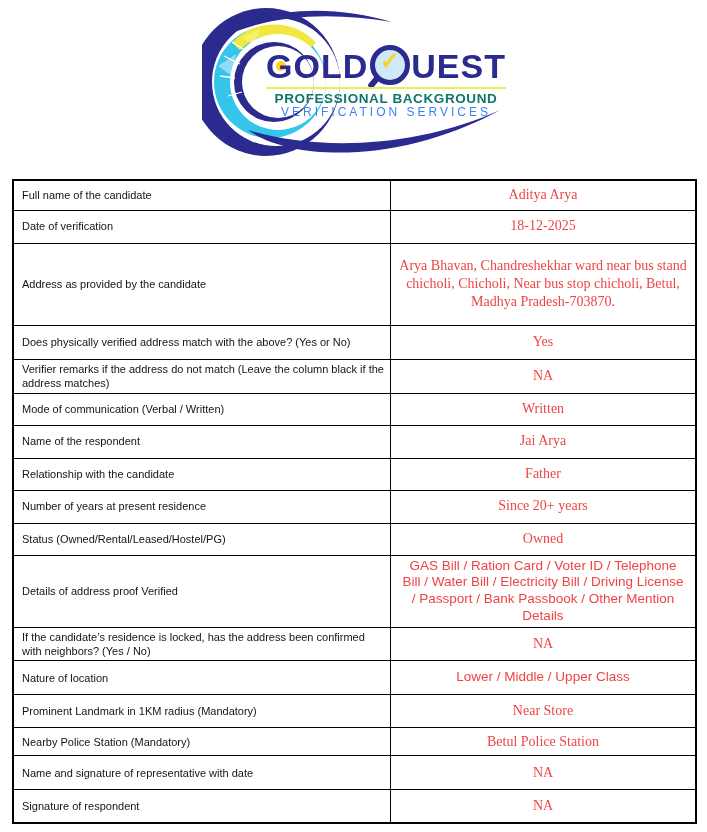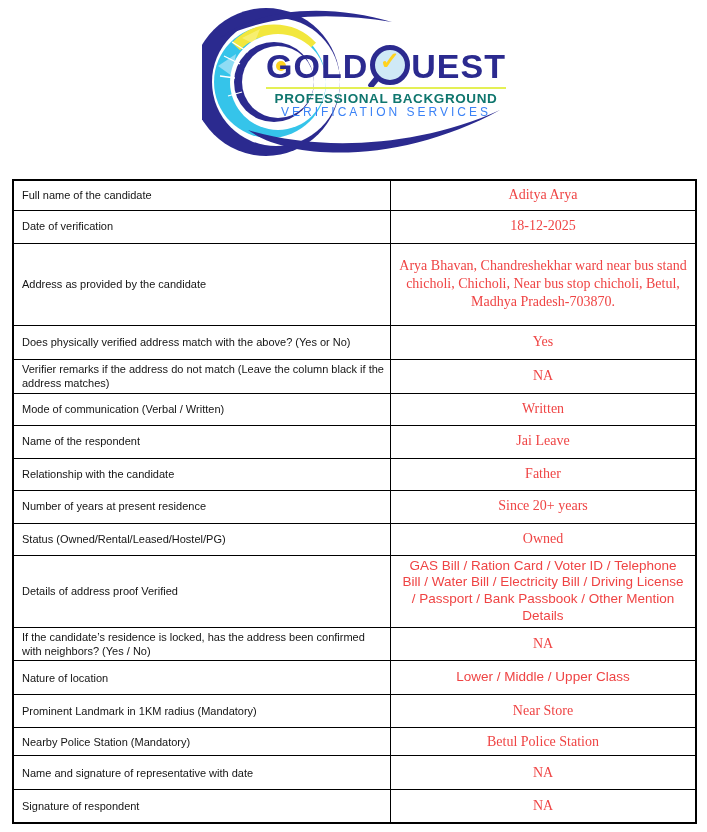--- a/index.html
+++ b/index.html
@@ -128,21 +128,21 @@
     <tr style="height:34px">
       <td class="lbl">Verifier remarks if the address do not match (Leave the column black if the address matches)</td>
       <td class="val">NA</td>
     </tr>
     <tr style="height:32px">
       <td class="lbl">Mode of communication (Verbal / Written)</td>
       <td class="val">Written</td>
     </tr>
     <tr style="height:33px">
       <td class="lbl">Name of the respondent</td>
-      <td class="val">Jai Leave</td>
+      <td class="val">Jai Arya</td>
     </tr>
     <tr style="height:32px">
       <td class="lbl">Relationship with the candidate</td>
       <td class="val">Father</td>
     </tr>
     <tr style="height:33px">
       <td class="lbl">Number of years at present residence</td>
       <td class="val">Since 20+ years</td>
     </tr>
     <tr style="height:32px">

